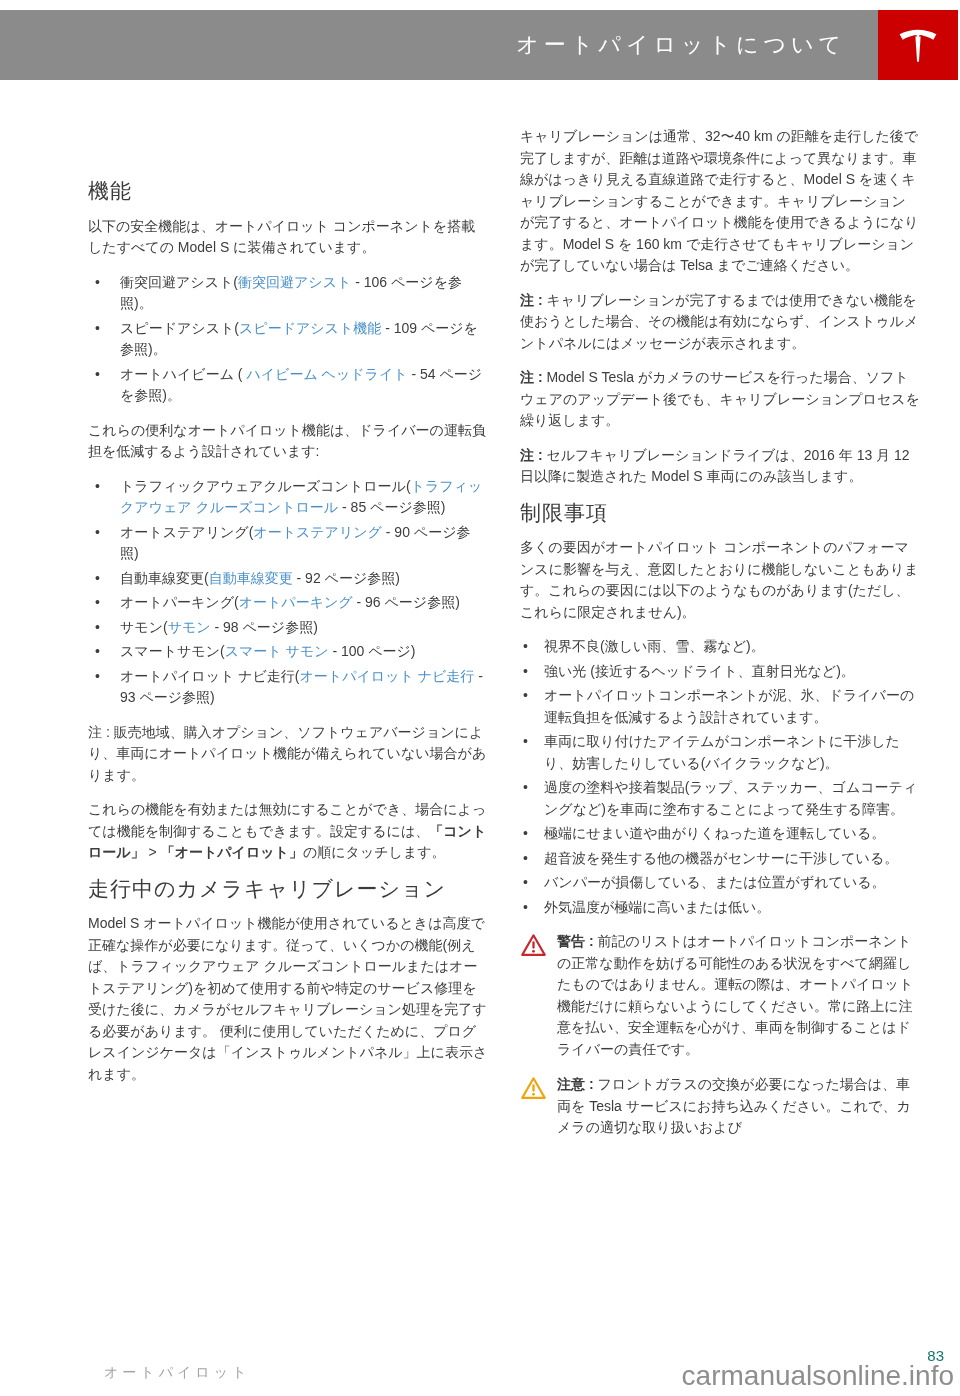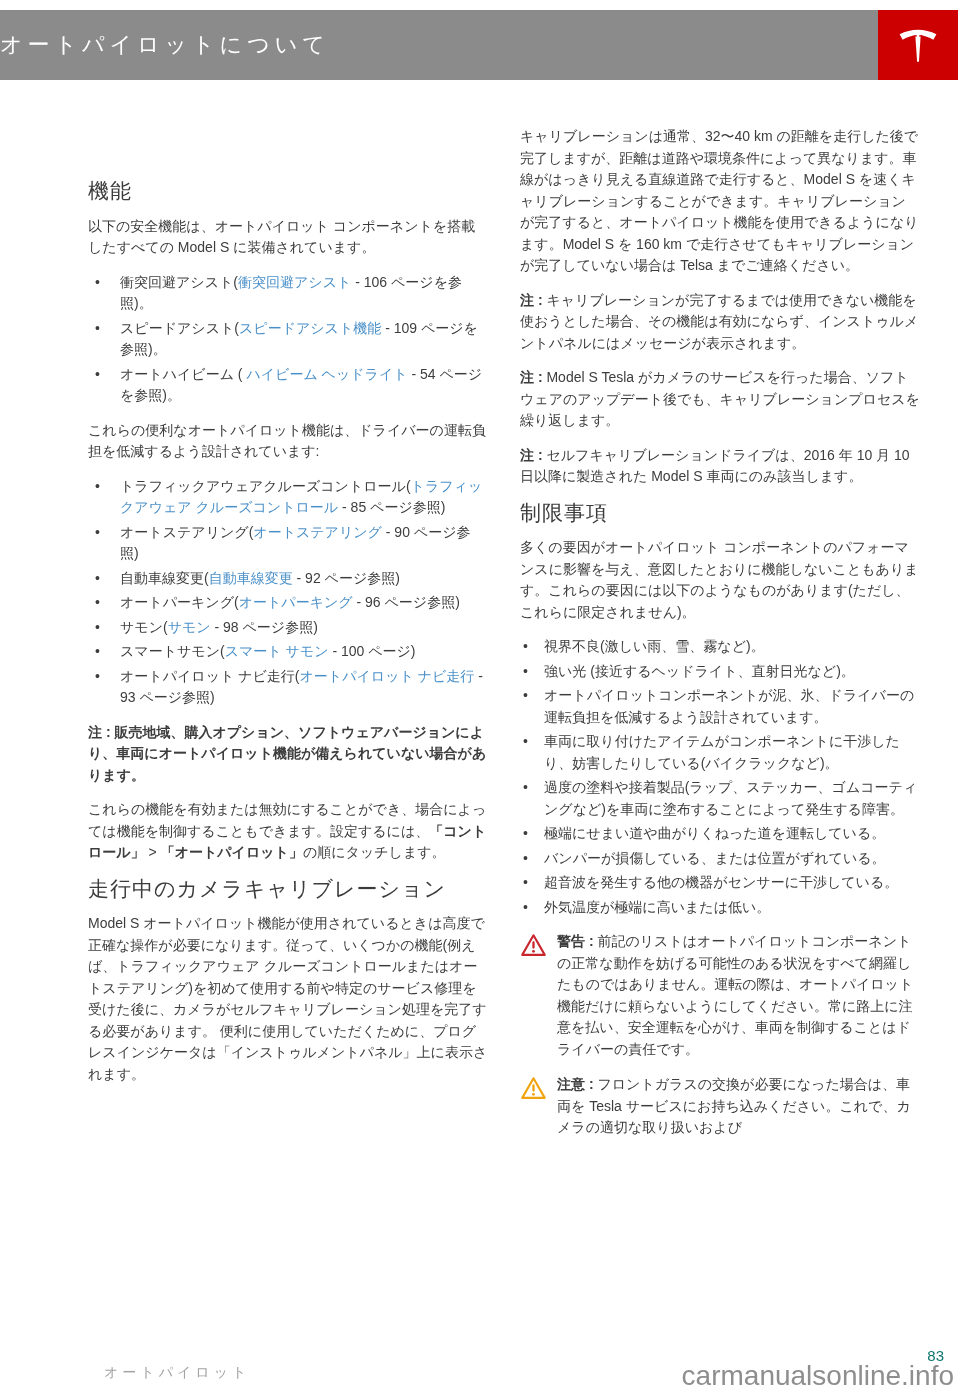--- a/index.html
+++ b/index.html
@@ -7,40 +7,40 @@
   body {
     width: 960px; height: 1396px;
     background: #ffffff;
     font-family: "Liberation Sans", "DejaVu Sans", sans-serif;
     color: #3d3d3d;
   }
   .page { position: relative; width: 960px; height: 1396px; overflow: hidden; background: #fff; }
 
   
   .header { position: absolute; top: 10px; left: 0; right: 2px; height: 70px; display: flex; }
-  .header-bar { flex: 1; background: #8b8b8b; display: flex; align-items: center; padding-right: 22px; }
+  .header-bar { flex: 1; background: #8b8b8b; display: flex; align-items: center; justify-content: flex-end; padding-right: 32px; }
   .header-title { color: #ffffff; font-size: 22px; letter-spacing: 5px; }
   .logo-box { width: 80px; height: 70px; background: #cc0000; display: flex; align-items: center; justify-content: center; }
   .tesla-t { width: 46px; height: 46px; }
 
   
   .content { position: absolute; top: 126px; left: 88px; display: flex; gap: 32px; align-items: center; }
   .col { width: 400px; font-size: 14px; line-height: 21.5px; }
   .col p { margin: 0 0 13px; }
   h2.section-heading { font-size: 21px; font-weight: 500; color: #3b3b3b; margin: 14px 0 14px; letter-spacing: 1px; }
   .col h2.section-heading:first-child { margin-top: 0; }
 
   ul.ref-list, ul.limit-list { list-style: none; margin: 0 0 13px; padding: 0; }
   ul.ref-list li { position: relative; padding-left: 32px; margin: 0 0 3px; }
   ul.ref-list li::before { content: "•"; position: absolute; left: 7px; top: 0; color: #3d3d3d; }
   ul.limit-list li { position: relative; padding-left: 24px; margin: 0 0 3px; }
   ul.limit-list li::before { content: "•"; position: absolute; left: 3px; top: 0; color: #3d3d3d; }
 
   a.xref { color: #4a90c8; text-decoration: none; cursor: pointer; }
-  .bold-note { font-weight: bold; }
+  .bold-note { font-weight: normal; }
   .note-label { font-weight: bold; }
   b.inline-bold { font-weight: bold; }
 
   
   .callout { display: flex; align-items: flex-start; margin: 2px 0 14px; }
   .callout .tri { width: 27px; height: 25px; flex: 0 0 27px; margin-top: 2px; }
   .callout p { margin: 0 0 0 10px; }
 
   
   .footer-section { position: absolute; left: 104px; bottom: 14px; color: #a3a3a3; font-size: 14px; letter-spacing: 4px; }
@@ -96,35 +96,35 @@
       <h2 class="section-heading">走行中のカメラキャリブレーション</h2>
 
       <p>Model S オートパイロット機能が使用されているときは高度で正確な操作が必要になります。従って、いくつかの機能(例えば、トラフィックアウェア クルーズコントロールまたはオートステアリング)を初めて使用する前や特定のサービス修理を受けた後に、カメラがセルフキャリブレーション処理を完了する必要があります。 便利に使用していただくために、プログレスインジケータは「インストゥルメントパネル」上に表示されます。</p>
     </section>
 
     <section class="col col-right">
       <p>キャリブレーションは通常、32〜40 km の距離を走行した後で完了しますが、距離は道路や環境条件によって異なります。車線がはっきり見える直線道路で走行すると、Model S を速くキャリブレーションすることができます。キャリブレーションが完了すると、オートパイロット機能を使用できるようになります。Model S を 160 km で走行させてもキャリブレーションが完了していない場合は Telsa までご連絡ください。</p>
 
       <p><b class="note-label">注 :</b><span> キャリブレーションが完了するまでは使用できない機能を使おうとした場合、その機能は有効にならず、インストゥルメントパネルにはメッセージが表示されます。</span></p>
       <p><b class="note-label">注 :</b><span> Model S Tesla がカメラのサービスを行った場合、ソフトウェアのアップデート後でも、キャリブレーションプロセスを繰り返します。</span></p>
-      <p><b class="note-label">注 :</b><span> セルフキャリブレーションドライブは、2016 年 10 月 10 日以降に製造された Model S 車両にのみ該当します。</span></p>
+      <p><b class="note-label">注 :</b><span> セルフキャリブレーションドライブは、2016 年 13 月 12 日以降に製造された Model S 車両にのみ該当します。</span></p>
 
       <h2 class="section-heading">制限事項</h2>
 
       <p>多くの要因がオートパイロット コンポーネントのパフォーマンスに影響を与え、意図したとおりに機能しないこともあります。これらの要因には以下のようなものがあります(ただし、これらに限定されません)。</p>
 
       <ul class="limit-list">
         <li><span>視界不良(激しい雨、雪、霧など)。</span></li>
         <li><span>強い光 (接近するヘッドライト、直射日光など)。</span></li>
         <li><span>オートパイロットコンポーネントが泥、氷、ドライバーの運転負担を低減するよう設計されています。</span></li>
         <li><span>車両に取り付けたアイテムがコンポーネントに干渉したり、妨害したりしている(バイクラックなど)。</span></li>
         <li><span>過度の塗料や接着製品(ラップ、ステッカー、ゴムコーティングなど)を車両に塗布することによって発生する障害。</span></li>
         <li><span>極端にせまい道や曲がりくねった道を運転している。</span></li>
+        <li><span>超音波を発生する他の機器がセンサーに干渉している。</span></li>
         <li><span>バンパーが損傷している、または位置がずれている。</span></li>
-        <li><span>超音波を発生する他の機器がセンサーに干渉している。</span></li>
         <li><span>外気温度が極端に高いまたは低い。</span></li>
       </ul>
 
       <div class="callout">
         <svg class="tri" viewBox="0 0 24 24" aria-hidden="true">
           <path d="M12 2.2 L22.8 21 L1.2 21 Z" fill="#ffffff" stroke="#c9252c" stroke-width="2" stroke-linejoin="round"></path>
           <rect x="10.9" y="8" width="2.2" height="7" rx="1" fill="#c9252c"></rect>
           <circle cx="12" cy="17.6" r="1.4" fill="#c9252c"></circle>
         </svg>
         <p><b class="note-label">警告 :</b><span> 前記のリストはオートパイロットコンポーネントの正常な動作を妨げる可能性のある状況をすべて網羅したものではありません。運転の際は、オートパイロット機能だけに頼らないようにしてください。常に路上に注意を払い、安全運転を心がけ、車両を制御することはドライバーの責任です。</span></p>

